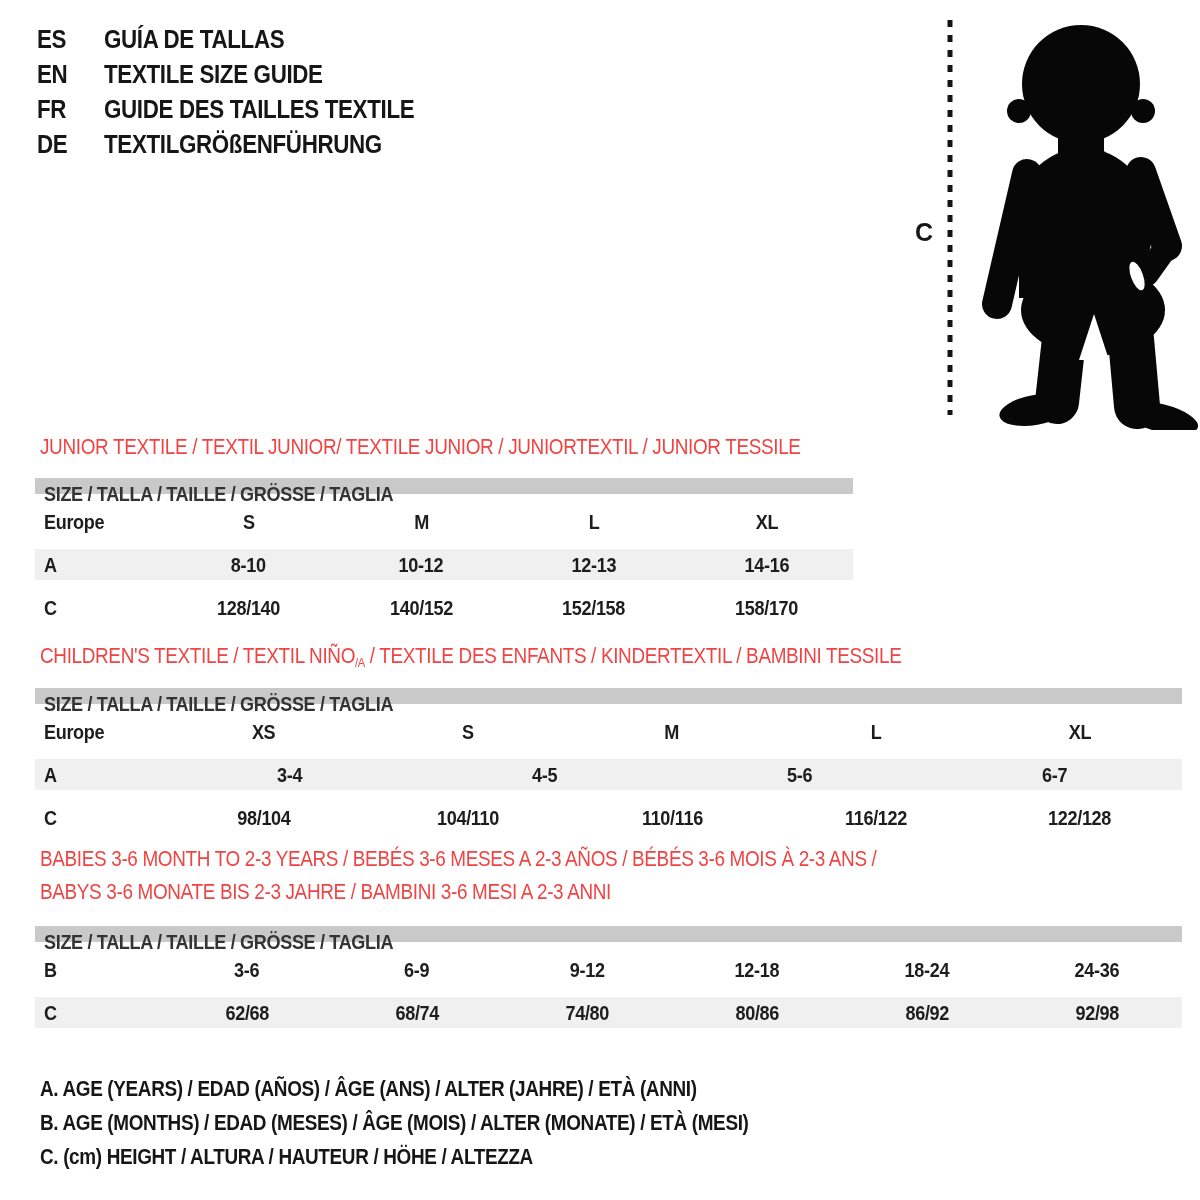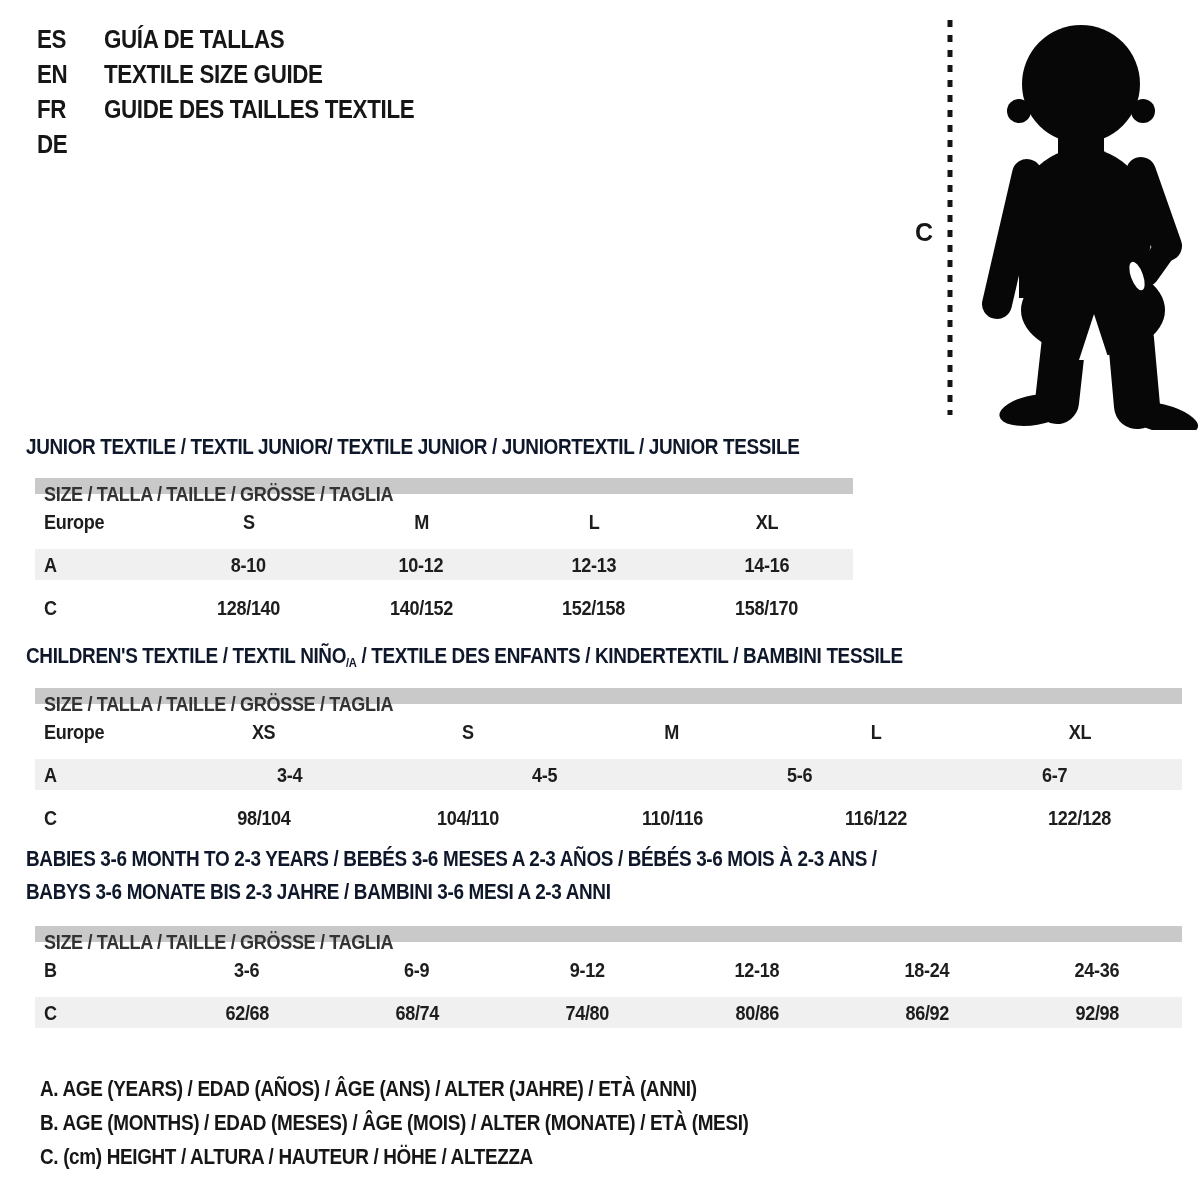--- a/index.html
+++ b/index.html
@@ -17,21 +17,21 @@
   .lang-item{display:flex;height:35px;align-items:center;}
   .lang-code{width:67px;font-size:26px;font-weight:700;}
   .lang-title{font-size:26px;font-weight:700;}
 
   
   .figure{position:absolute;left:895px;top:10px;width:305px;height:420px;}
   .figure svg{position:absolute;left:0;top:0;}
   .measure-label{position:absolute;left:20px;top:208px;font-size:25px;font-weight:700;}
 
   
-  .section-title{position:absolute;left:26px;font-size:22px;font-weight:700;white-space:nowrap;color:#0f172a;}
+  .section-title{position:absolute;left:40px;font-size:22px;font-weight:400;white-space:nowrap;color:#ef4444;}
   .subscript{font-size:13px;position:relative;top:4px;}
 
   
   .size-table{position:absolute;left:35px;}
   .thead{background:#c9c9c9;height:16px;line-height:32px;padding-left:9px;font-size:21px;font-weight:700;color:#333333;white-space:nowrap;}
   .trow{display:flex;height:31px;line-height:31px;margin-top:12px;font-size:21px;font-weight:700;color:#1d1d1d;}
   .trow.shaded{background:#f0f0f0;}
   .tlabel{width:118px;padding-left:9px;text-align:left;}
   .tcell{flex:1;text-align:center;}
 
@@ -52,20 +52,21 @@
     <div class="lang-item">
       <div class="lang-code"><span class="cnd cnd-l">EN</span></div>
       <div class="lang-title"><span class="cnd cnd-l">TEXTILE SIZE GUIDE</span></div>
     </div>
     <div class="lang-item">
       <div class="lang-code"><span class="cnd cnd-l">FR</span></div>
       <div class="lang-title"><span class="cnd cnd-l">GUIDE DES TAILLES TEXTILE</span></div>
     </div>
     <div class="lang-item">
       <div class="lang-code"><span class="cnd cnd-l">DE</span></div>
+      <div class="lang-title"><span class="cnd cnd-l">TEXTILGRÖßENFÜHRUNG</span></div>
     </div>
   </div>
 
   <div class="figure">
     <svg width="305" height="420" viewBox="0 0 305 420">
       <line x1="55" y1="10" x2="55" y2="405" stroke="#141414" stroke-width="5" stroke-dasharray="7 8"></line>
       <g transform="translate(66,4)" fill="#070707" stroke="none">
         <circle cx="120" cy="70" r="59"></circle>
         <circle cx="58" cy="97" r="12"></circle>
         <circle cx="182" cy="97" r="12"></circle>

